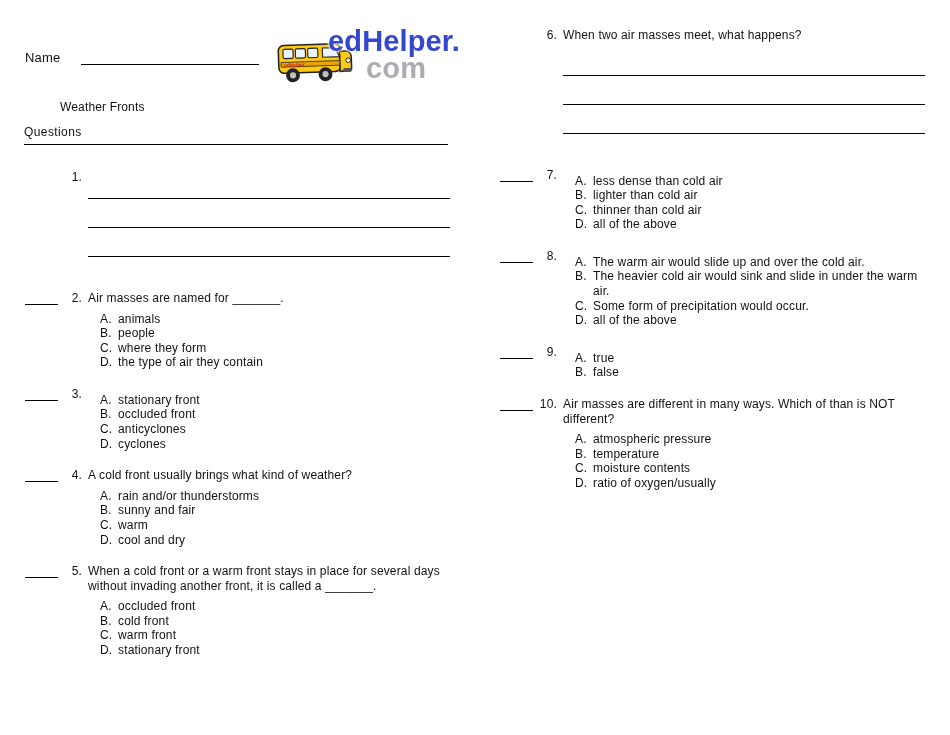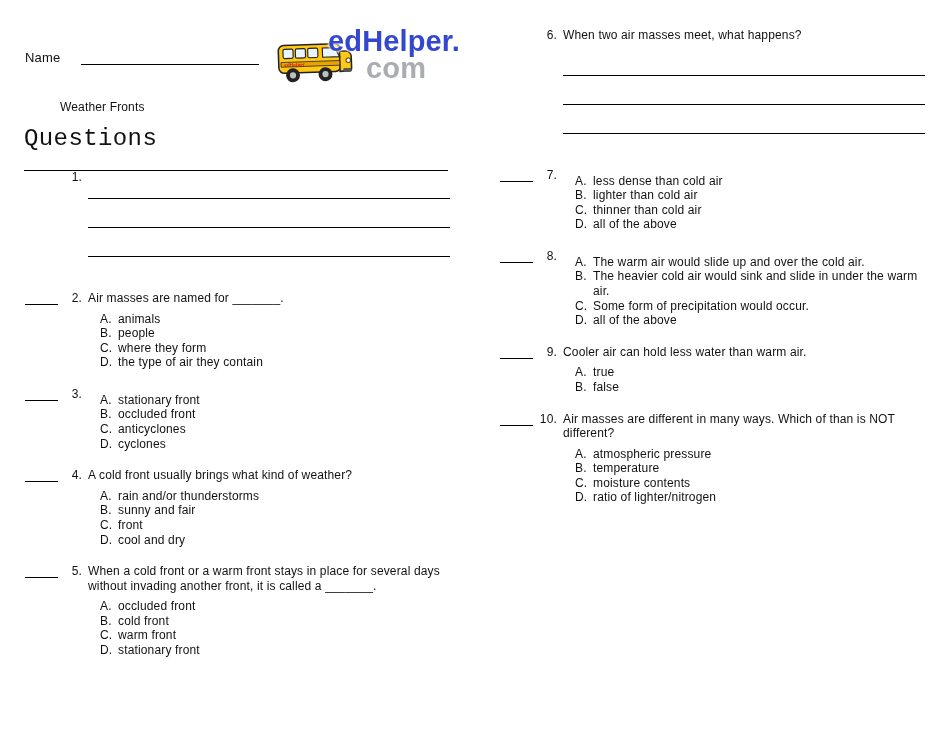--- a/index.html
+++ b/index.html
@@ -22,21 +22,21 @@
     text-align:right;
   }
   .logo .domain {
     position:absolute; left:90px; top:27px; font-size:29px; font-weight:bold; line-height:30px;
     text-shadow:0 0 2px #fff, 0 0 2px #fff;
   }
 
   .worksheet-title { position:absolute; left:25px; top:100px; font-size:12px;margin-left:35px; }
   .section-title {
     position:absolute; left:24px; top:125px; width:424px;
-    font-size:24px; letter-spacing:0.4px; padding-bottom:18px; border-bottom:1.2px solid #000;font-family:Liberation Mono, monospace;
+    font-size:12px; letter-spacing:0.4px; padding-bottom:5px; border-bottom:1.2px solid #000;
   }
 
   
   .col { position:absolute; width:425px; }
   .col-left  { left:25px;  top:170px; }
   .col-right { left:500px; top:28px; }
 
   
   .question { display:flex; margin-bottom:17px; line-height:14.5px; }
   .question.open { margin-bottom:34px; }
@@ -161,21 +161,21 @@
             <div class="choice">
               <span class="choice-letter">A.</span>
               <span class="choice-text">rain and/or thunderstorms</span>
             </div>
             <div class="choice">
               <span class="choice-letter">B.</span>
               <span class="choice-text">sunny and fair</span>
             </div>
             <div class="choice">
               <span class="choice-letter">C.</span>
-              <span class="choice-text">front</span>
+              <span class="choice-text">warm</span>
             </div>
             <div class="choice">
               <span class="choice-letter">D.</span>
               <span class="choice-text">cool and dry</span>
             </div>
           </div>
         </div>
       </div>
       <div class="question">
         <div class="q-spacer">
@@ -267,21 +267,20 @@
             </div>
           </div>
         </div>
       </div>
       <div class="question">
         <div class="q-spacer">
           <span class="answer-blank"></span>
         </div>
         <div class="q-num">9.</div>
         <div class="q-body">
-          <div class="q-text">Cooler air can hold less water than warm air.</div>
           <div class="choices">
             <div class="choice">
               <span class="choice-letter">A.</span>
               <span class="choice-text">true</span>
             </div>
             <div class="choice">
               <span class="choice-letter">B.</span>
               <span class="choice-text">false</span>
             </div>
           </div>
@@ -302,20 +301,20 @@
             <div class="choice">
               <span class="choice-letter">B.</span>
               <span class="choice-text">temperature</span>
             </div>
             <div class="choice">
               <span class="choice-letter">C.</span>
               <span class="choice-text">moisture contents</span>
             </div>
             <div class="choice">
               <span class="choice-letter">D.</span>
-              <span class="choice-text">ratio of lighter/nitrogen</span>
+              <span class="choice-text">ratio of oxygen/usually</span>
             </div>
           </div>
         </div>
       </div>
     </div>
 
 </div>
 
 </body></html>

